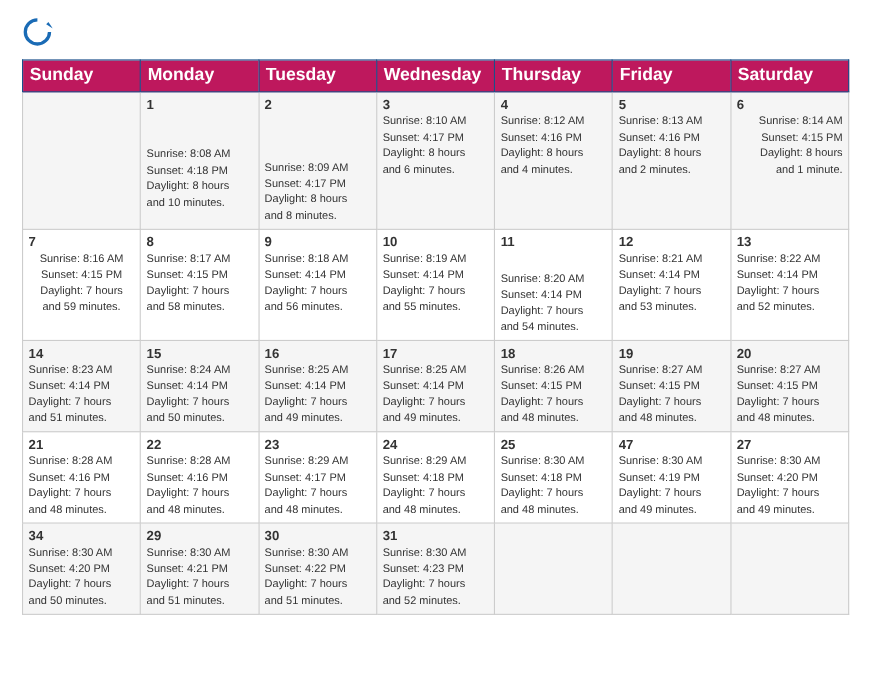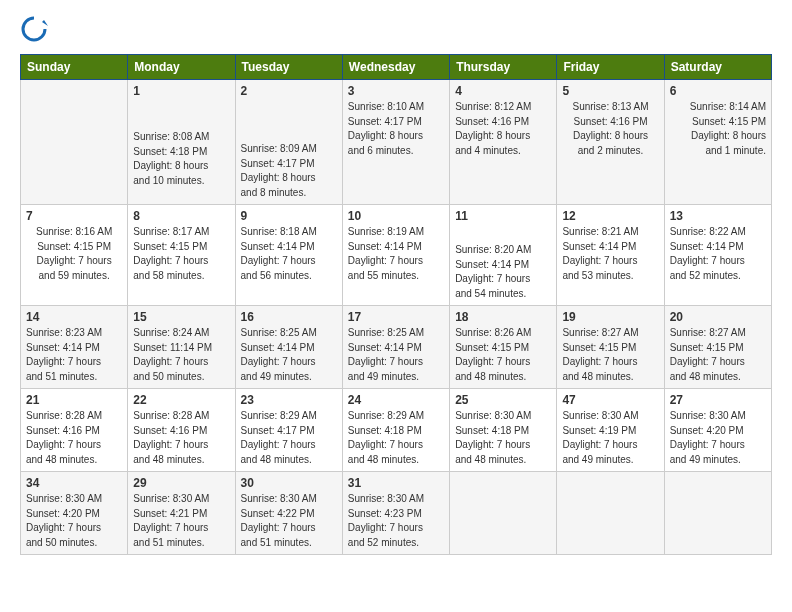--- a/index.html
+++ b/index.html
@@ -55,23 +55,23 @@
     .location {
       font-size: 15px;
       color: #555;
     }
     table {
       width: 100%;
       border-collapse: collapse;
       table-layout: fixed;
     }
     thead tr th {
-      background-color: #4d7c0f;
+      background-color: #be185d;
       color: #fff;
-      font-size: 12px;
+      font-size: 16px;
       font-weight: bold;
       padding: 5px 6px;
       text-align: left;
       border: 1px solid #1a4f8a;
       margin-top: 20px;
     }
     tbody tr td {
       vertical-align: top;
       border: 1px solid #ccc;
       padding: 4px 5px;
@@ -157,21 +157,21 @@
           </td>
           <td>
             <span class="day-number">4</span>
             <div class="day-info" style="white-space: pre-line;">Sunrise: 8:12 AM
 Sunset: 4:16 PM
 Daylight: 8 hours
 and 4 minutes.</div>
           </td>
           <td>
             <span class="day-number">5</span>
-            <div class="day-info" style="white-space: pre-line; text-align: center;">Sunrise: 8:13 AM
+            <div class="day-info" style="white-space: pre-line;">Sunrise: 8:13 AM
 Sunset: 4:16 PM
 Daylight: 8 hours
 and 2 minutes.</div>
           </td>
           <td>
             <span class="day-number">6</span>
             <div class="day-info" style="white-space: pre-line; text-align: right;">Sunrise: 8:14 AM
 Sunset: 4:15 PM
 Daylight: 8 hours
 and 1 minute.</div>
@@ -232,21 +232,21 @@
           <td>
             <span class="day-number">14</span>
             <div class="day-info" style="white-space: pre-line;">Sunrise: 8:23 AM
 Sunset: 4:14 PM
 Daylight: 7 hours
 and 51 minutes.</div>
           </td>
           <td>
             <span class="day-number">15</span>
             <div class="day-info" style="white-space: pre-line;">Sunrise: 8:24 AM
-Sunset: 11:14 PM
+Sunset: 4:14 PM
 Daylight: 7 hours
 and 50 minutes.</div>
           </td>
           <td>
             <span class="day-number">16</span>
             <div class="day-info" style="white-space: pre-line;">Sunrise: 8:25 AM
 Sunset: 4:14 PM
 Daylight: 7 hours
 and 49 minutes.</div>
           </td>

